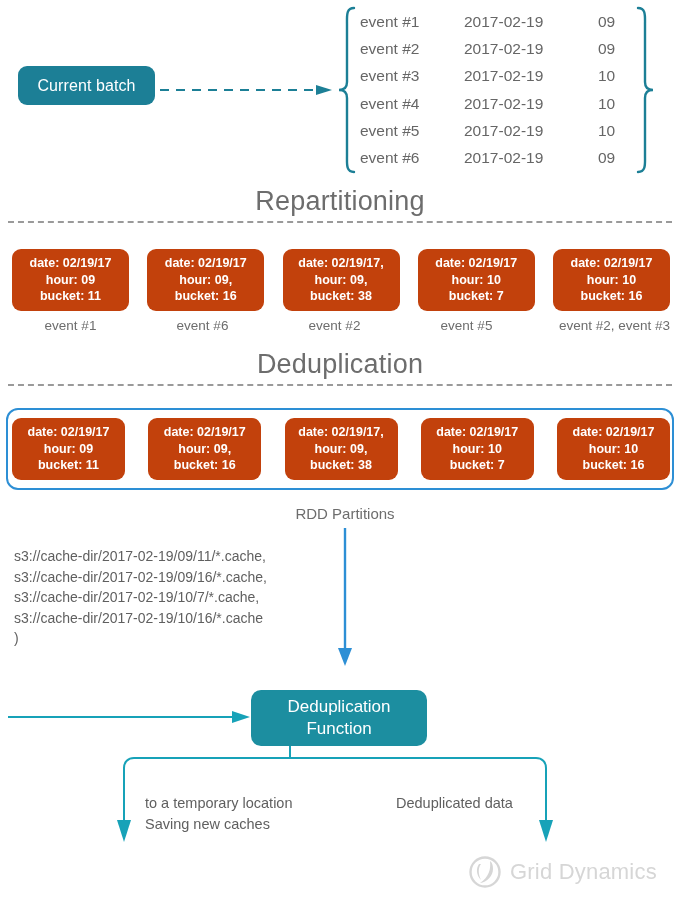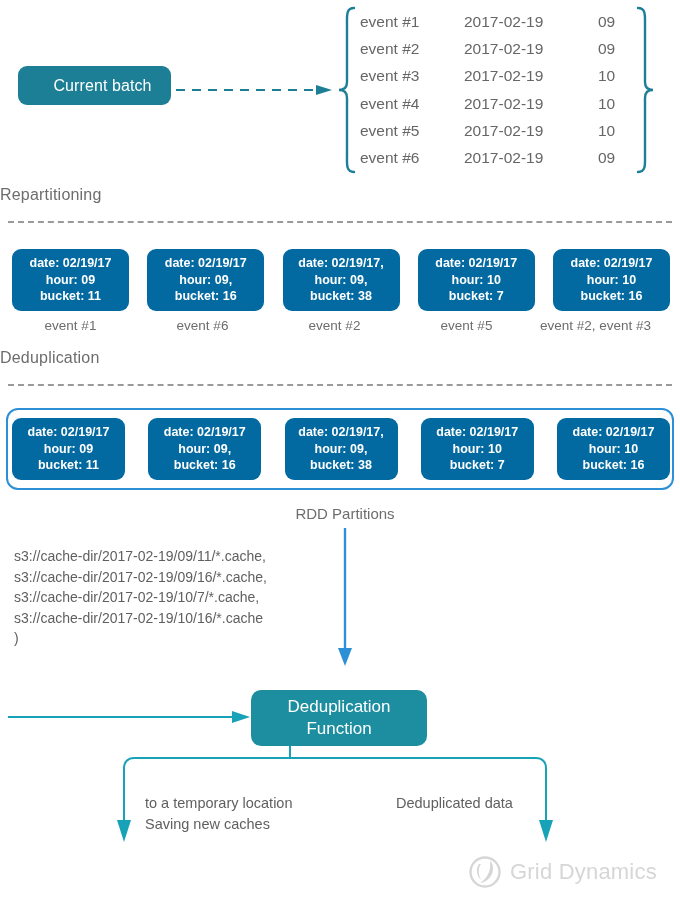--- a/index.html
+++ b/index.html
@@ -26,21 +26,20 @@
     width: 137px;
     height: 39px;
     background: #1c7f96;
     border-radius: 9px;
     color: #ffffff;
     font-size: 16px;
     display: flex;
     align-items: center;
     justify-content: center;
     letter-spacing: .1px;
-    padding-left: 16px;
   }
 
   
   #batch-arrow {
     left: 160px;
     top: 84px;
     width: 175px;
     height: 12px;
   }
 
@@ -73,21 +72,22 @@
   .ev-hour  { width: 40px; text-align: left; }
 
   .brace { position: absolute; top: 0; width: 24px; height: 172px; }
   .brace.left  { left: 0px; }
   .brace.right { left: 296px; }
 
   
   .section-title {
     left: 0;
     width: 680px;
-    font-size: 16px;
+    text-align: center;
+    font-size: 27px;
     color: #6d6d6d;
     letter-spacing: .2px;
   }
   #title-repartitioning { top: 186px; }
   #title-deduplication  { top: 349px; }
 
   .dash-rule {
     left: 8px;
     width: 664px;
     height: 0;
@@ -102,21 +102,21 @@
     width: 658px;
     display: flex;
     justify-content: space-between;
   }
   #repartition-row { top: 249px; }
   #dedup-row       { top: 418px; }
 
   .partition-box {
     width: 117px;
     height: 62px;
-    background: #0369a1;
+    background: #c2410c;
     border-radius: 9px;
     color: #ffffff;
     font-size: 12.5px;
     font-weight: bold;
     line-height: 16.5px;
     display: flex;
     flex-direction: column;
     align-items: center;
     justify-content: center;
     text-align: center;
@@ -132,21 +132,21 @@
     display: flex;
     justify-content: space-between;
   }
   .event-caption {
     width: 117px;
     text-align: center;
     font-size: 13.5px;
     color: #6d6d6d;
     white-space: nowrap;
   }
-  .event-caption.wide { width: 130px; text-align: left; }
+  .event-caption.wide { width: 130px; text-align: right; }
 
   
   #dedup-outline {
     left: 6px;
     top: 408px;
     width: 668px;
     height: 82px;
     border: 2px solid #2d8fd5;
     border-radius: 12px;
     box-sizing: border-box;

